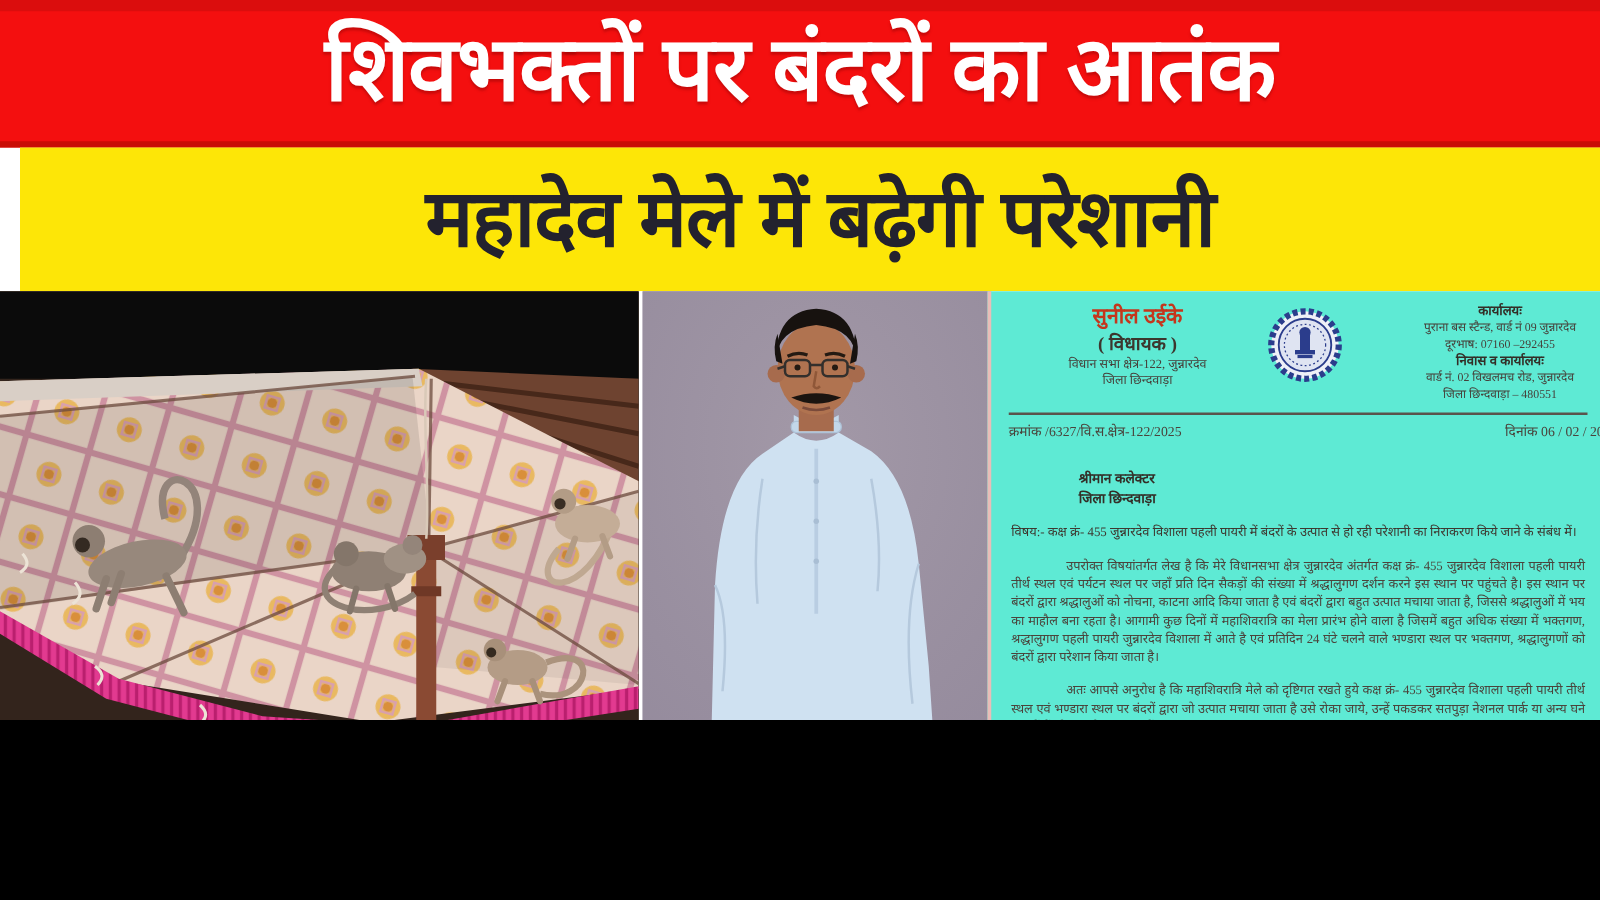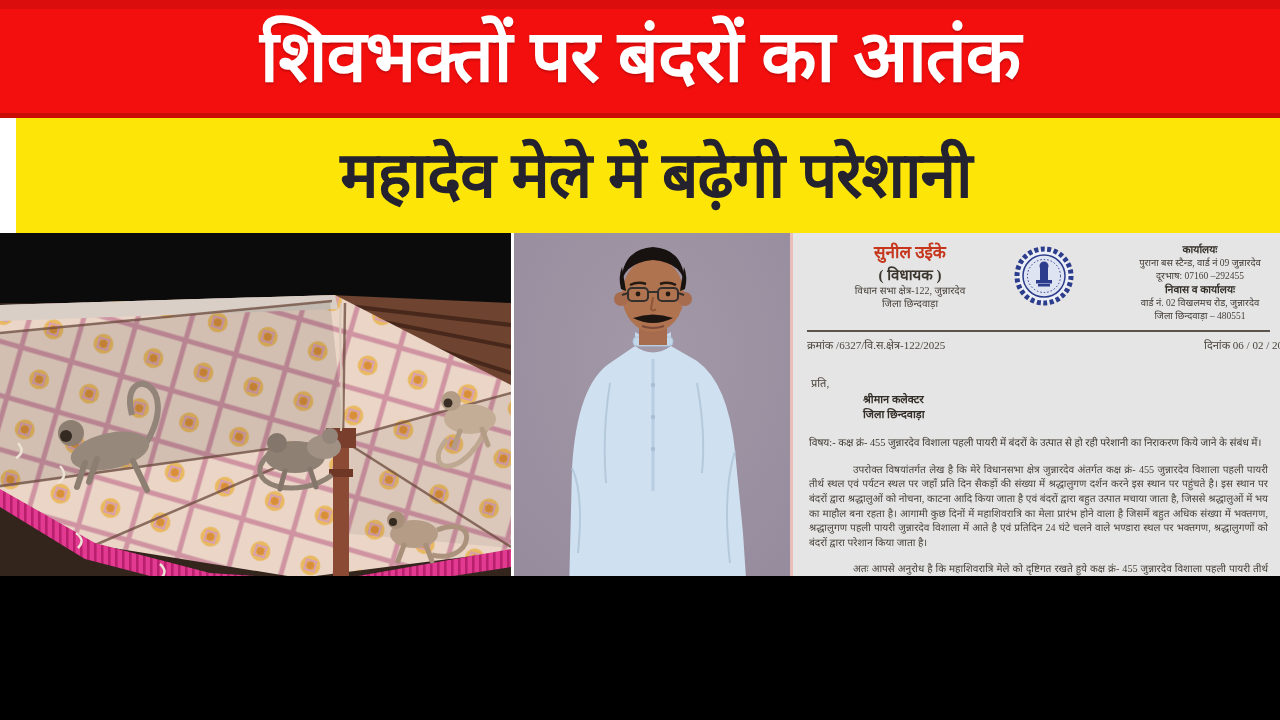--- a/index.html
+++ b/index.html
@@ -20,21 +20,21 @@
   .banner-bottom .headline{color:#ffffff;font-size:60px;font-weight:800;line-height:1.05;white-space:nowrap;
                            text-shadow:0 2px 2px rgba(120,0,0,0.3);}
 
   
   .content{position:absolute;left:0;top:233px;width:1280px;height:487px;background:#ffffff;}
   .photo-monkeys{position:absolute;left:0;top:0;width:511px;height:360px;overflow:hidden;background:#2e2019;}
   .photo-man{position:absolute;left:514px;top:0;width:279px;height:360px;overflow:hidden;background:#9c92a3;}
   .photo-monkeys svg,.photo-man svg{display:block;}
 
   
-  .letter{position:absolute;left:790px;top:0;width:490px;height:487px;background:#e5e5e5;
+  .letter{position:absolute;left:790px;top:0;width:490px;height:487px;background:#5eead4;
           border-left:3px solid #e9bdb8;box-sizing:border-box;overflow:hidden;
           color:#4a443c;font-family:"Liberation Serif","DejaVu Serif",serif;}
   .lh-row{display:flex;justify-content:flex-start;align-items:flex-start;padding:10px 0 0 28px;}
   .lh-left{width:178px;text-align:center;flex:none;}
   .lh-name{color:#c5361c;font-weight:bold;font-size:17px;line-height:1.15;}
   .lh-desig{font-weight:bold;font-size:15px;color:#3c362e;margin-top:1px;}
   .lh-line{font-size:10px;line-height:1.3;color:#46403a;}
   .lh-emblem{flex:none;margin:2px 10px 0 14px;}
   .lh-right{flex:none;width:230px;text-align:center;font-size:9.5px;line-height:1.35;color:#46403a;white-space:nowrap;}
   .lh-bold{font-weight:bold;font-size:10.5px;color:#332e27;}
@@ -208,21 +208,20 @@
           <div>वार्ड नं. 02 विखलमच रोड, जुन्नारदेव</div>
           <div>जिला छिन्दवाड़ा – 480551</div>
         </div>
       </div>
       <hr class="lh-rule">
       <div class="ref-row">
         <span>क्रमांक   /6327/वि.स.क्षेत्र-122/2025</span>
         <span class="date">दिनांक 06 / 02 / 2025</span>
       </div>
       <div class="to-block">
-        <div>प्रति,</div>
         <div class="to-names">
           <div>श्रीमान कलेक्टर</div>
           <div>जिला छिन्दवाड़ा</div>
         </div>
       </div>
       <div class="subject">विषय:- कक्ष क्रं- 455 जुन्नारदेव विशाला पहली पायरी में बंदरों के उत्पात से हो रही परेशानी का निराकरण किये जाने के संबंध में।</div>
       <div class="para">उपरोक्त विषयांतर्गत लेख है कि मेरे विधानसभा क्षेत्र जुन्नारदेव अंतर्गत कक्ष क्रं- 455 जुन्नारदेव विशाला पहली पायरी तीर्थ स्थल एवं पर्यटन स्थल पर जहाँ प्रति दिन सैकड़ों की संख्या में श्रद्धालुगण दर्शन करने इस स्थान पर पहुंचते है। इस स्थान पर बंदरों द्वारा श्रद्धालुओं को नोचना, काटना आदि किया जाता है एवं बंदरों द्वारा बहुत उत्पात मचाया जाता है, जिससे श्रद्धालुओं में भय का माहौल बना रहता है। आगामी कुछ दिनों में महाशिवरात्रि का मेला प्रारंभ होने वाला है जिसमें बहुत अधिक संख्या में भक्तगण, श्रद्धालुगण पहली पायरी जुन्नारदेव विशाला में आते है एवं प्रतिदिन 24 घंटे चलने वाले भण्डारा स्थल पर भक्तगण, श्रद्धालुगणों को बंदरों द्वारा परेशान किया जाता है।</div>
       <div class="para">अतः आपसे अनुरोध है कि महाशिवरात्रि मेले को दृष्टिगत रखते हुये कक्ष क्रं- 455 जुन्नारदेव विशाला पहली पायरी तीर्थ स्थल एवं भण्डारा स्थल पर बंदरों द्वारा जो उत्पात मचाया जाता है उसे रोका जाये, उन्हें पकडकर सतपुड़ा नेशनल पार्क या अन्य घने जंगलों में छोडा जाने का कष्ट करें।</div>
       <div class="closing">
         <span>भवदीय</span>

